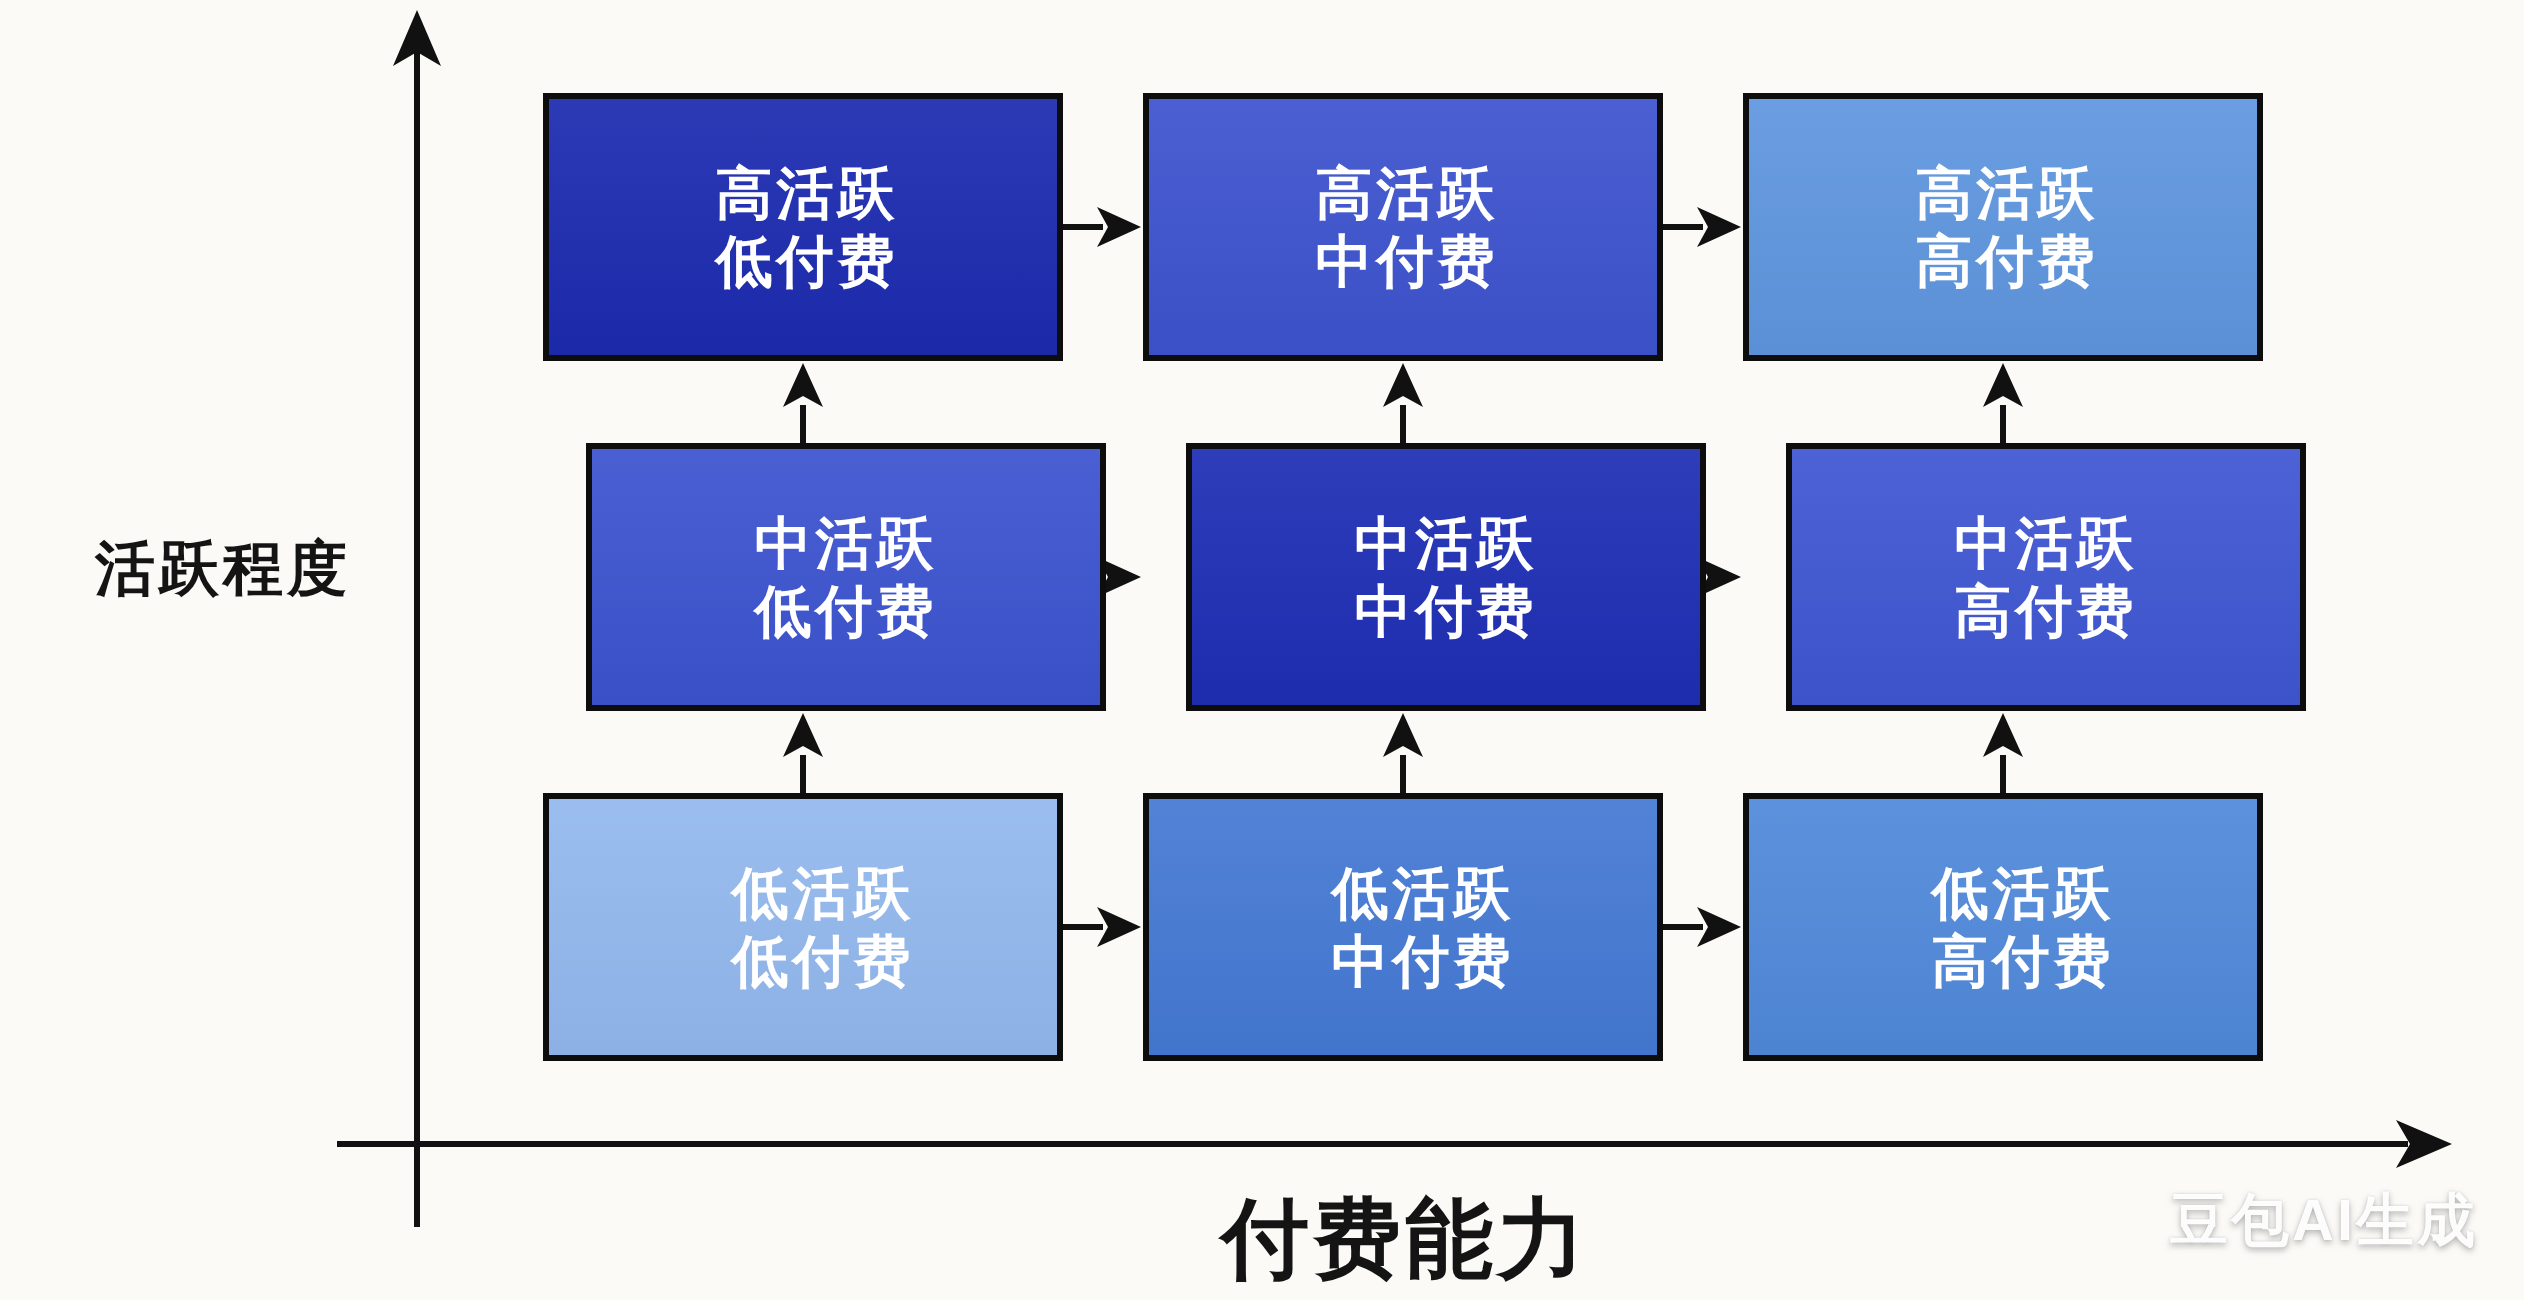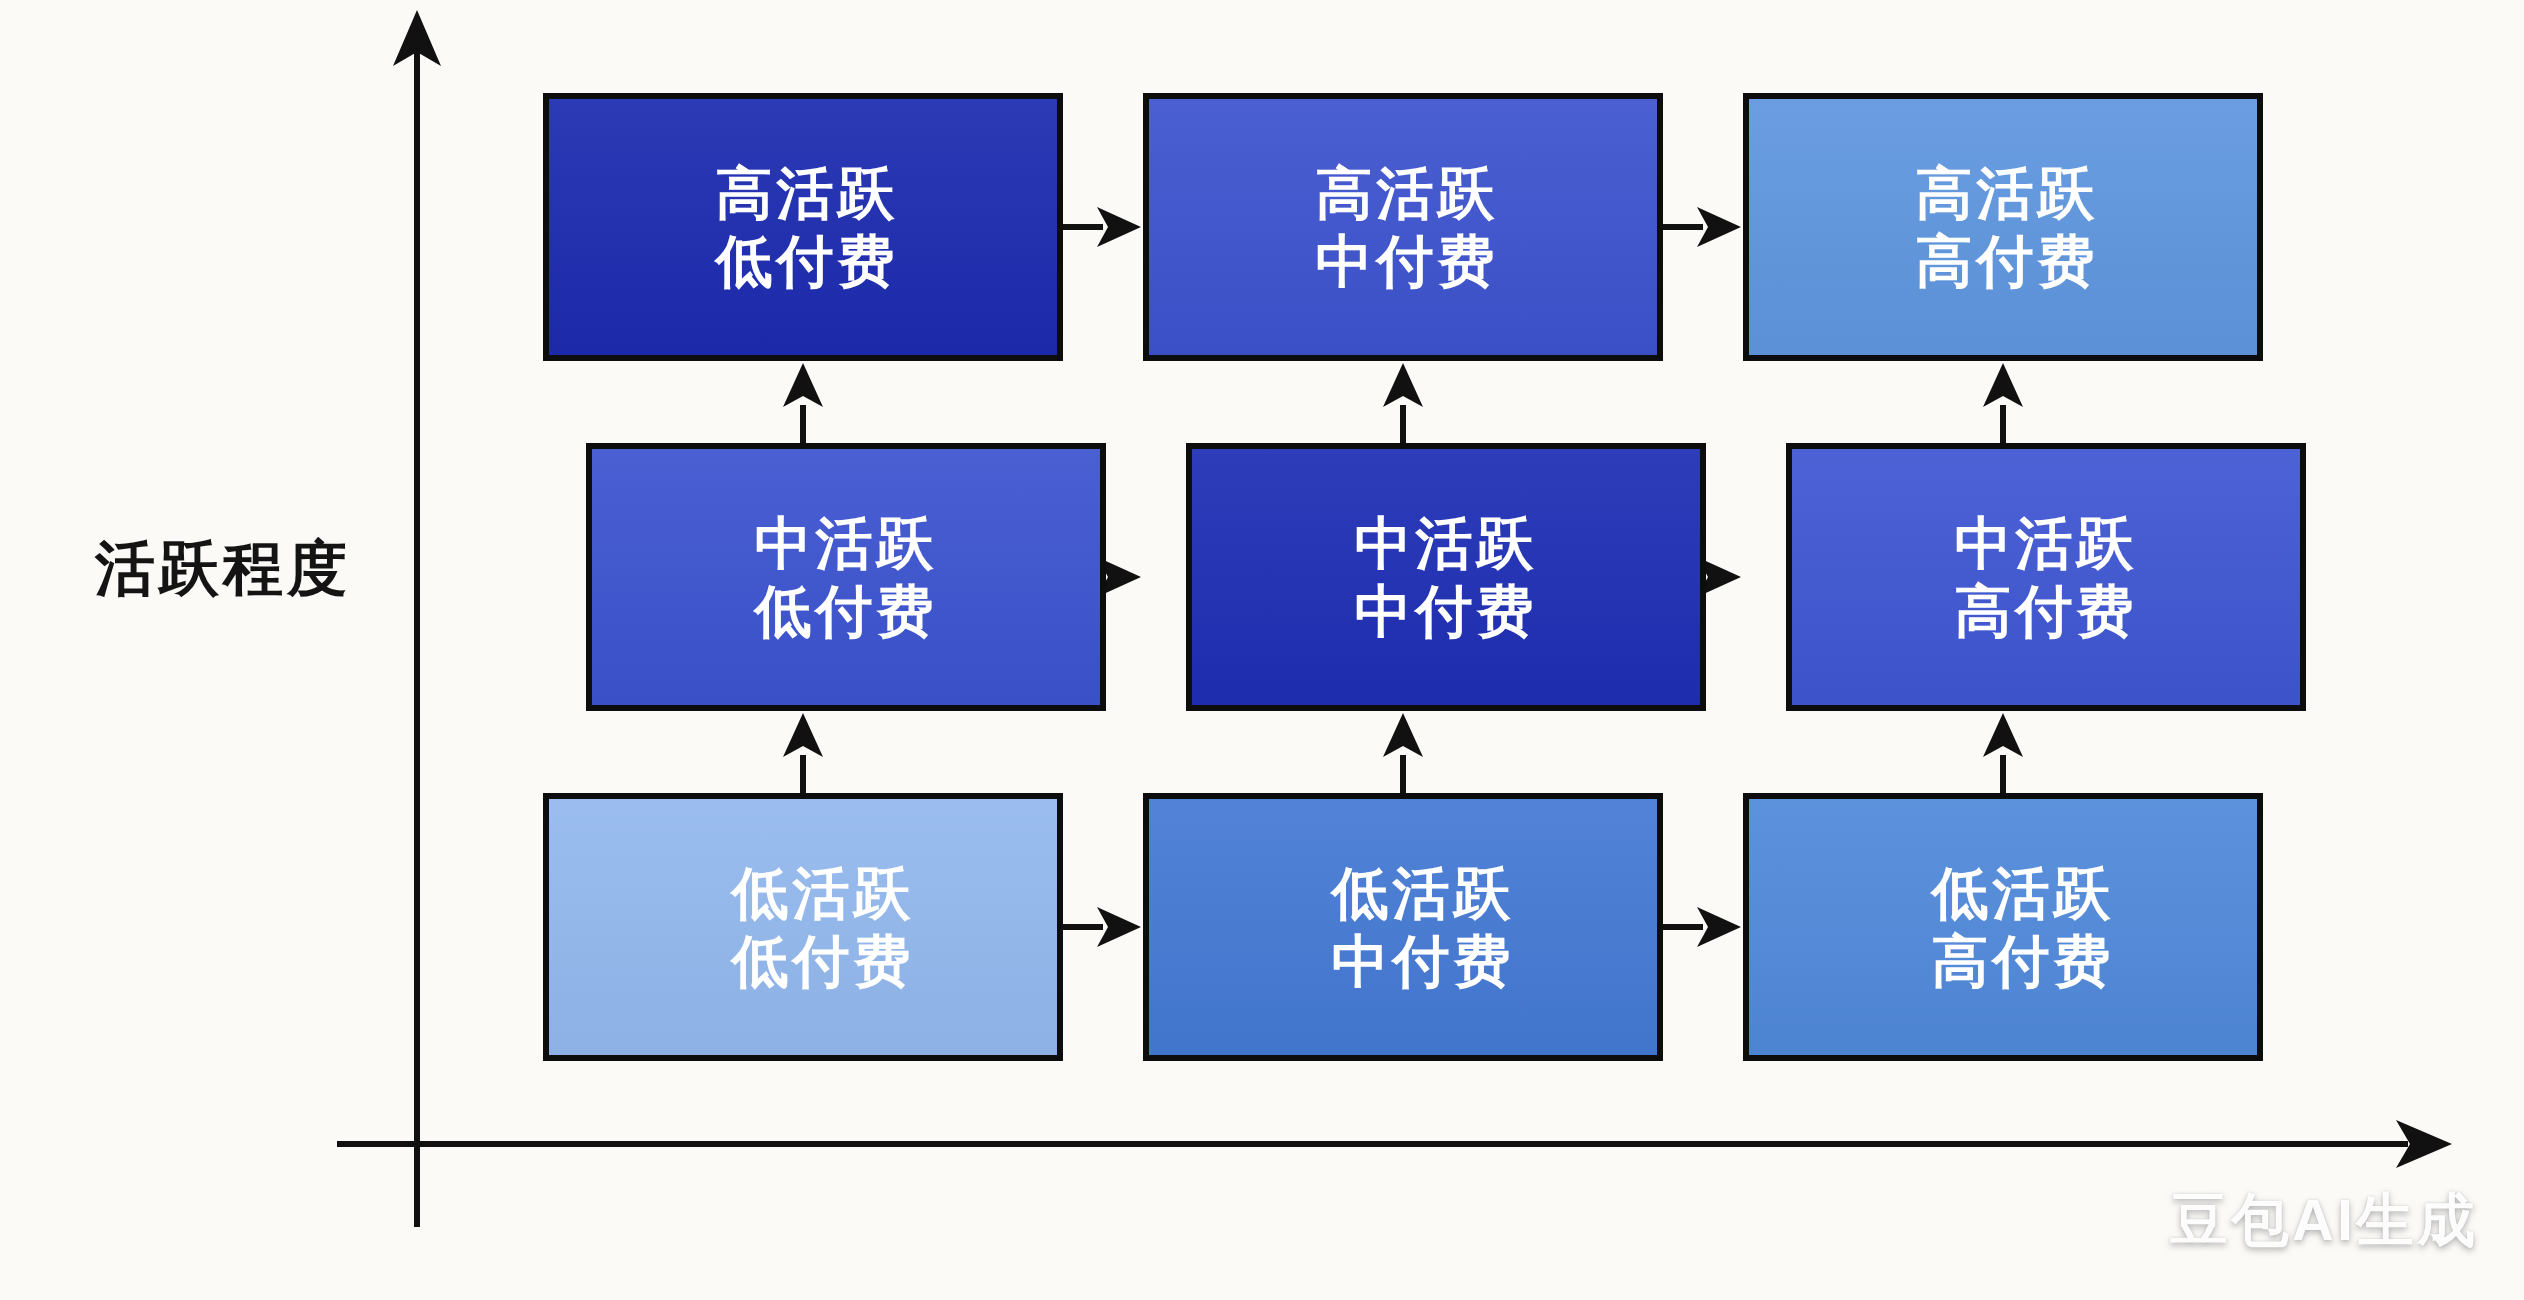--- a/index.html
+++ b/index.html
@@ -135,20 +135,21 @@
 
     <line x1="803" y1="793" x2="803" y2="755" stroke="#111" stroke-width="6"></line>
     <polygon points="803,713 783,757 803,746 823,757" fill="#111"></polygon>
     <line x1="1403" y1="793" x2="1403" y2="755" stroke="#111" stroke-width="6"></line>
     <polygon points="1403,713 1383,757 1403,746 1423,757" fill="#111"></polygon>
     <line x1="2003" y1="793" x2="2003" y2="755" stroke="#111" stroke-width="6"></line>
     <polygon points="2003,713 1983,757 2003,746 2023,757" fill="#111"></polygon>
   </svg>
 
   <div class="axis-label y">活跃程度</div>
+  <div class="axis-label x">付费能力</div>
 
   <div class="cell r0 c0" style="background-color: rgb(28, 43, 176);">
     <div>高活跃</div>
     <div>低付费</div>
   </div>
   <div class="cell r0 c1" style="background-color: rgb(61, 83, 206);">
     <div>高活跃</div>
     <div>中付费</div>
   </div>
   <div class="cell r0 c2" style="background-color: rgb(95, 150, 223);">

